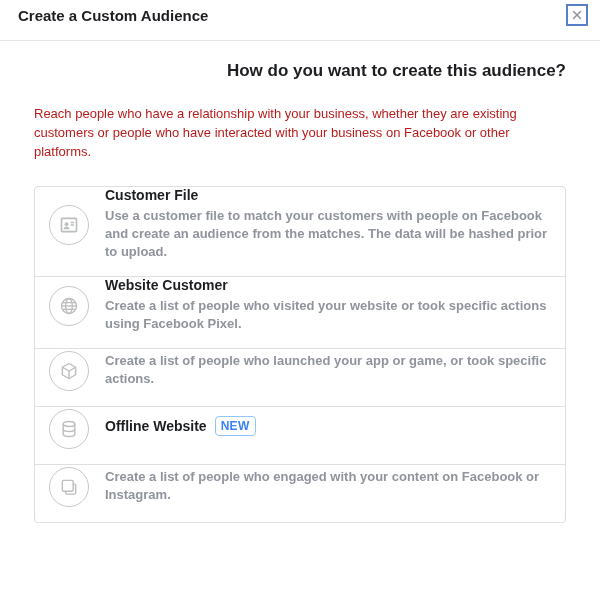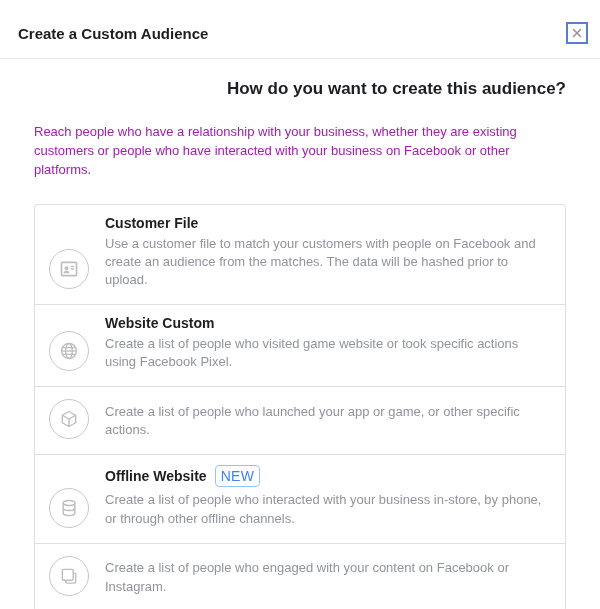--- a/index.html
+++ b/index.html
@@ -12,21 +12,21 @@
     }
     .modal {
       width: 600px;
       height: 609px;
       background: #fff;
     }
     .header {
       display: flex;
       justify-content: space-between;
       align-items: center;
-      padding: 22px 12px 14px 18px;
+      padding: 4px 12px 14px 18px;
       border-bottom: 1px solid #e5e5e5;
     }
     .header-title {
       font-size: 15px;
       font-weight: 700;
       color: #1c1e21;
     }
     .close-btn {
       width: 22px;
       height: 22px;
@@ -43,34 +43,34 @@
     }
     .question {
       font-size: 17px;
       font-weight: 700;
       color: #1c1e21;
       margin-bottom: 10px;
       text-align: right;
     }
     .subtext {
       font-size: 13px;
-      color: #a21caf;
+      color: #b91c1c;
       line-height: 1.45;
       margin-bottom: 24px;
       margin-top: 24px;
     }
     .options {
       border: 1px solid #dddfe2;
       border-radius: 4px;
       overflow: hidden;
     }
     .option {
       display: flex;
-      align-items: flex-end;
-      padding: 10px 16px 15px 14px;
+      align-items: center;
+      padding: 0 16px 15px 14px;
       border-bottom: 1px solid #dddfe2;
       cursor: pointer;
       gap: 16px;
     }
     .option:last-child { border-bottom: none; }
     .icon-circle {
       width: 40px;
       height: 40px;
       min-width: 40px;
       border: 1.5px solid #c7c8ca;
@@ -88,33 +88,34 @@
       align-items: center;
       gap: 8px;
       margin-bottom: 4px;
     }
     .opt-title {
       font-size: 14px;
       font-weight: 700;
       color: #1c1e21;
     }
     .badge {
-      font-size: 14px;
-      font-weight: 400;
+      font-size: 12px;
+      font-weight: 700;
       letter-spacing: 0.3px;
       padding: 2px 5px;
       border-radius: 4px;
       border: 1px solid;
     }
     .badge-new { color: #3b82f6; border-color: #93c5fd; }
     .badge-updated { color: #16a34a; border-color: #86cfa5; }
     .opt-desc {
       font-size: 13px;
       color: #90949c;
       line-height: 1.4;
+      font-weight: bold;
     }
   </style>
 </head>
 <body>
 
 <div class="modal">
 
   <div class="header">
     <div class="header-title">Create a Custom Audience</div>
     <div class="close-btn">
@@ -154,53 +155,52 @@
           <svg viewBox="0 0 24 24" fill="none" stroke="currentColor" stroke-width="1.6">
               <circle cx="12" cy="12" r="9"></circle>
               <ellipse cx="12" cy="12" rx="4" ry="9"></ellipse>
               <line x1="3" y1="12" x2="21" y2="12"></line>
               <line x1="4.5" y1="8" x2="19.5" y2="8"></line>
               <line x1="4.5" y1="16" x2="19.5" y2="16"></line>
             </svg>
         </div>
         <div class="opt-body">
           <div class="opt-title-row">
-            <span class="opt-title">Website Custom</span>
+            <span class="opt-title">Website Customer</span>
           </div>
-          <div class="opt-desc">Create a list of people who visited game website or took specific actions using Facebook Pixel.</div>
+          <div class="opt-desc">Create a list of people who visited your website or took specific actions using Facebook Pixel.</div>
         </div>
       </div>
 
       <div class="option">
         <div class="icon-circle">
           <svg viewBox="0 0 24 24" fill="none" stroke="currentColor" stroke-width="1.7" stroke-linejoin="round">
               <path d="M12 3 L20 7.5 L20 16.5 L12 21 L4 16.5 L4 7.5 Z"></path>
               <path d="M4 7.5 L12 12 L20 7.5"></path>
               <line x1="12" y1="12" x2="12" y2="21"></line>
             </svg>
         </div>
         <div class="opt-body">
-          <div class="opt-desc">Create a list of people who launched your app or game, or other specific actions.</div>
+          <div class="opt-desc">Create a list of people who launched your app or game, or took specific actions.</div>
         </div>
       </div>
 
       <div class="option">
         <div class="icon-circle">
           <svg viewBox="0 0 24 24" fill="none" stroke="currentColor" stroke-width="1.7">
               <ellipse cx="12" cy="6" rx="7" ry="3"></ellipse>
               <path d="M5 6v6c0 1.66 3.13 3 7 3s7-1.34 7-3V6"></path>
               <path d="M5 12v6c0 1.66 3.13 3 7 3s7-1.34 7-3v-6"></path>
             </svg>
         </div>
         <div class="opt-body">
           <div class="opt-title-row">
             <span class="opt-title">Offline Website</span>
             <span class="badge badge-new">NEW</span>
           </div>
-          <div class="opt-desc">Create a list of people who interacted with your business in-store, by phone, or through other offline channels.</div>
         </div>
       </div>
 
       <div class="option">
         <div class="icon-circle">
           <svg viewBox="0 0 24 24" fill="none" stroke="currentColor" stroke-width="1.7">
               <rect x="4" y="4" width="13" height="13" rx="1.5"></rect>
               <path d="M8 18 v1 a1.5 1.5 0 0 0 1.5 1.5 h9 a1.5 1.5 0 0 0 1.5-1.5 v-9 a1.5 1.5 0 0 0-1.5-1.5 h-1"></path>
             </svg>
         </div>

